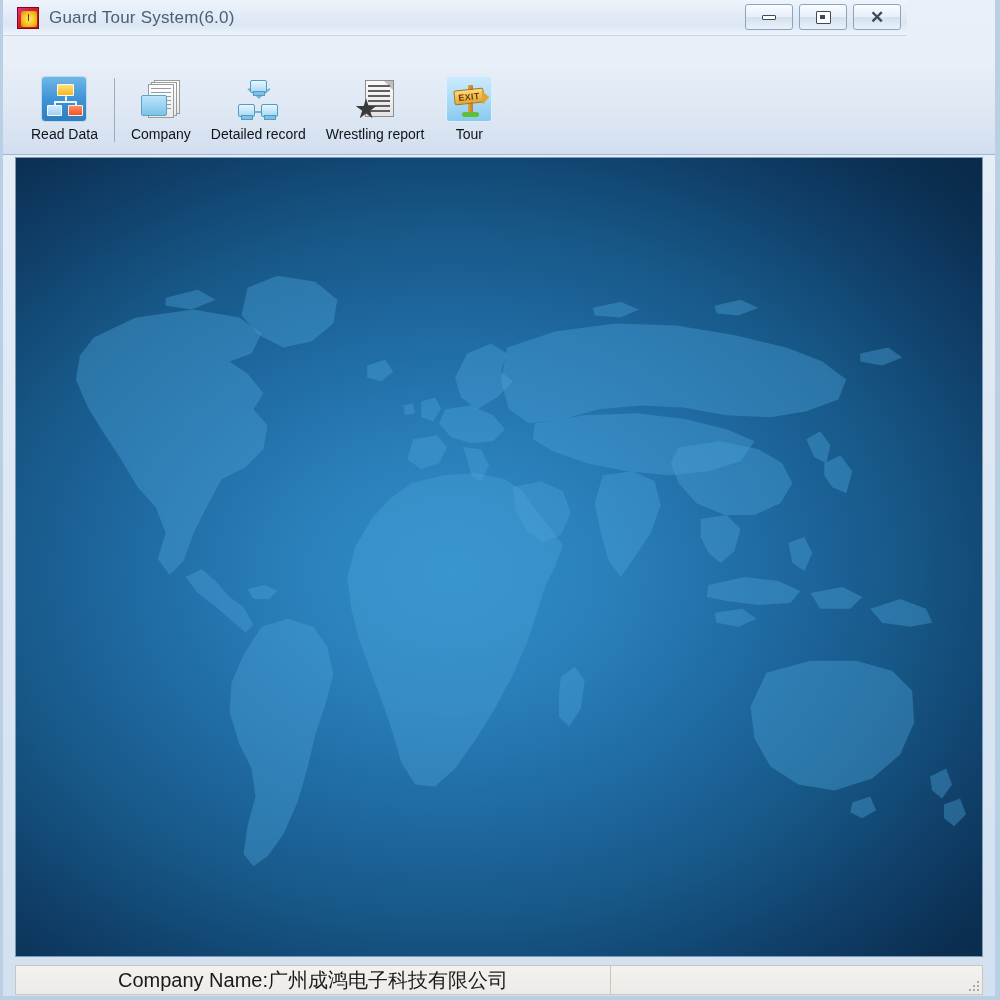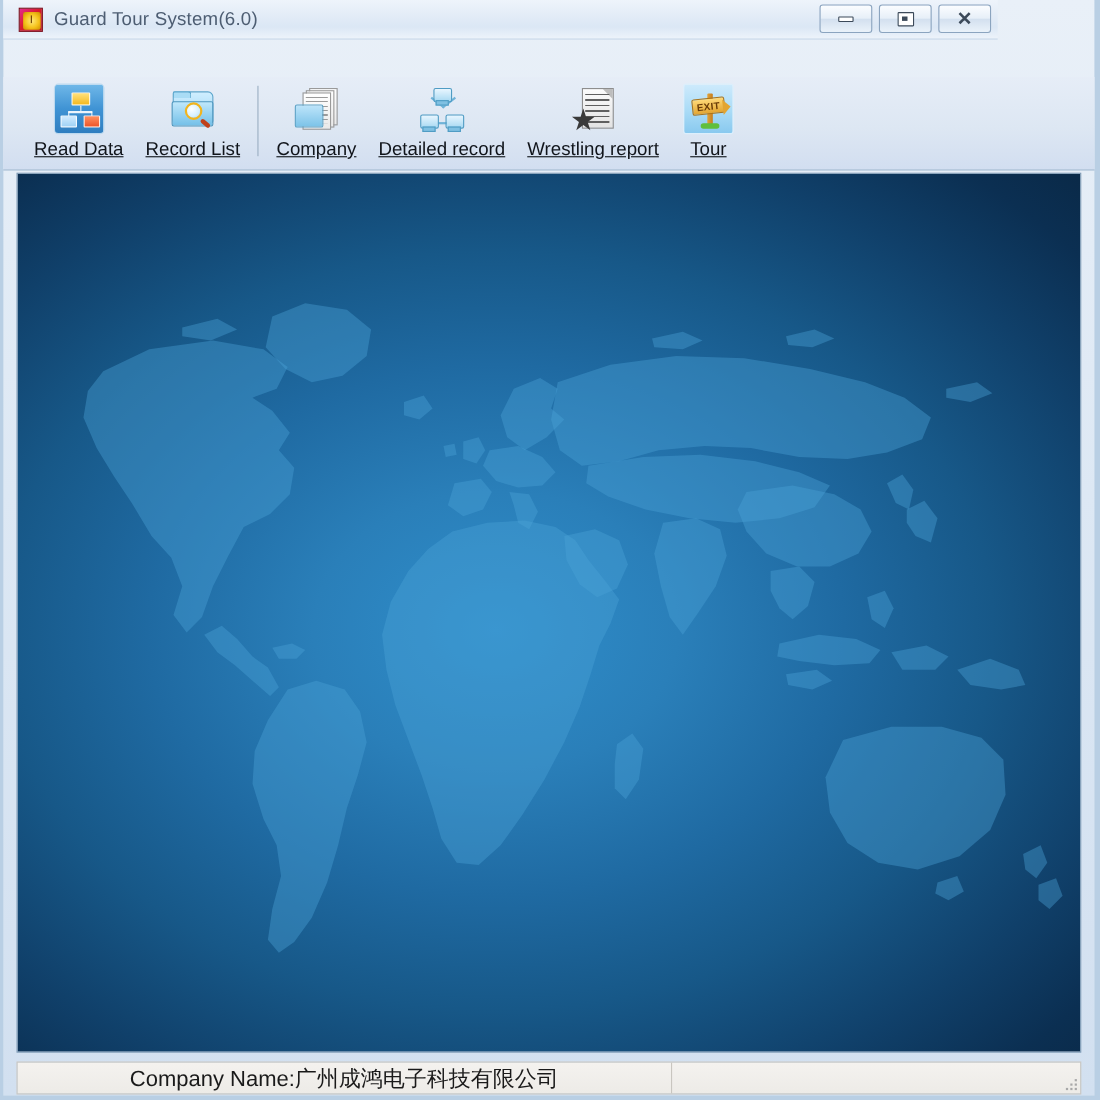--- a/index.html
+++ b/index.html
@@ -151,24 +151,23 @@
     min-width: 70px;
   }
   .tbtn:first-child { margin-left: 18px; }
   .tbtn-icon {
     width: 46px; height: 46px;
     position: relative;
     flex: none;
   }
   .tbtn-label {
     margin-top: 4px;
-    font-size: 17px;
+    font-size: 14px;
     color: #10141a;
     white-space: nowrap;
-    text-decoration: underline;
   }
   .tb-sep {
     width: 1px;
     height: 64px;
     background: #9aaec2;
     margin: 4px 6px 0 6px;
     flex: none;
   }
 
   
@@ -458,30 +457,20 @@
         <i class="ln ln-v"></i>
         <i class="ln ln-h"></i>
         <i class="ln ln-l"></i>
         <i class="ln ln-r"></i>
         <i class="b-left"></i>
         <i class="b-right"></i>
       </div>
       <div class="tbtn-label">Read Data</div>
     </div>
 
-    <div class="tbtn">
-      <div class="tbtn-icon ic-recordlist">
-        <span class="fold-back"></span>
-        <span class="fold-tab"></span>
-        <span class="fold-front"></span>
-        <span class="mag"></span>
-        <span class="mag-handle"></span>
-      </div>
-      <div class="tbtn-label">Record List</div>
-    </div>
 
     <div class="tb-sep"></div>
 
     <div class="tbtn">
       <div class="tbtn-icon ic-summary">
         <span class="pg pg1"></span>
         <span class="pg pg2"></span>
         <span class="pg pg3"></span>
         <span class="lines"></span>
         <span class="fold"></span>

